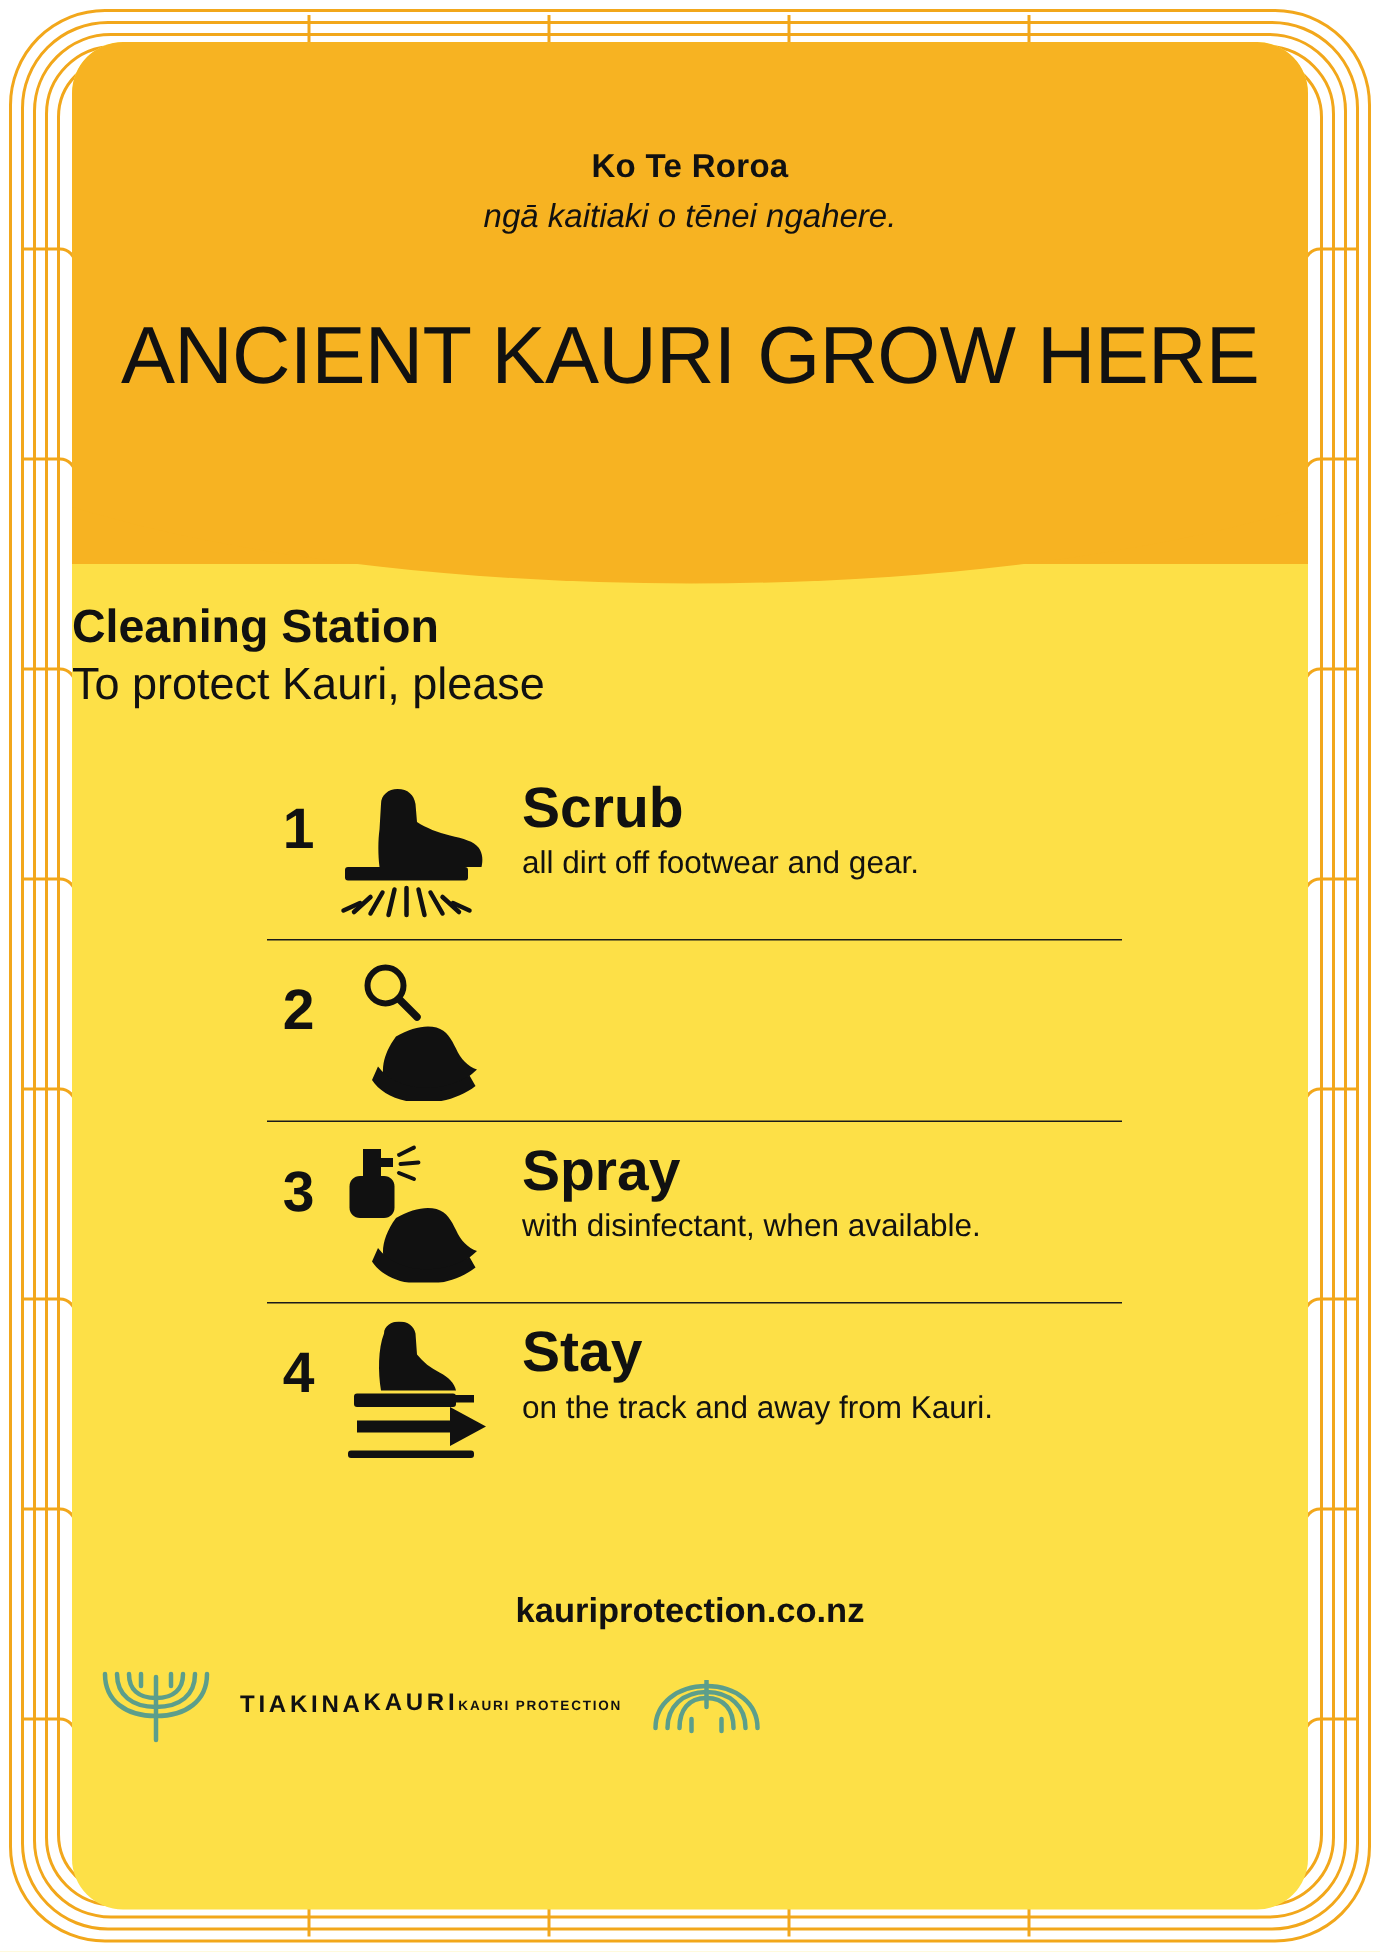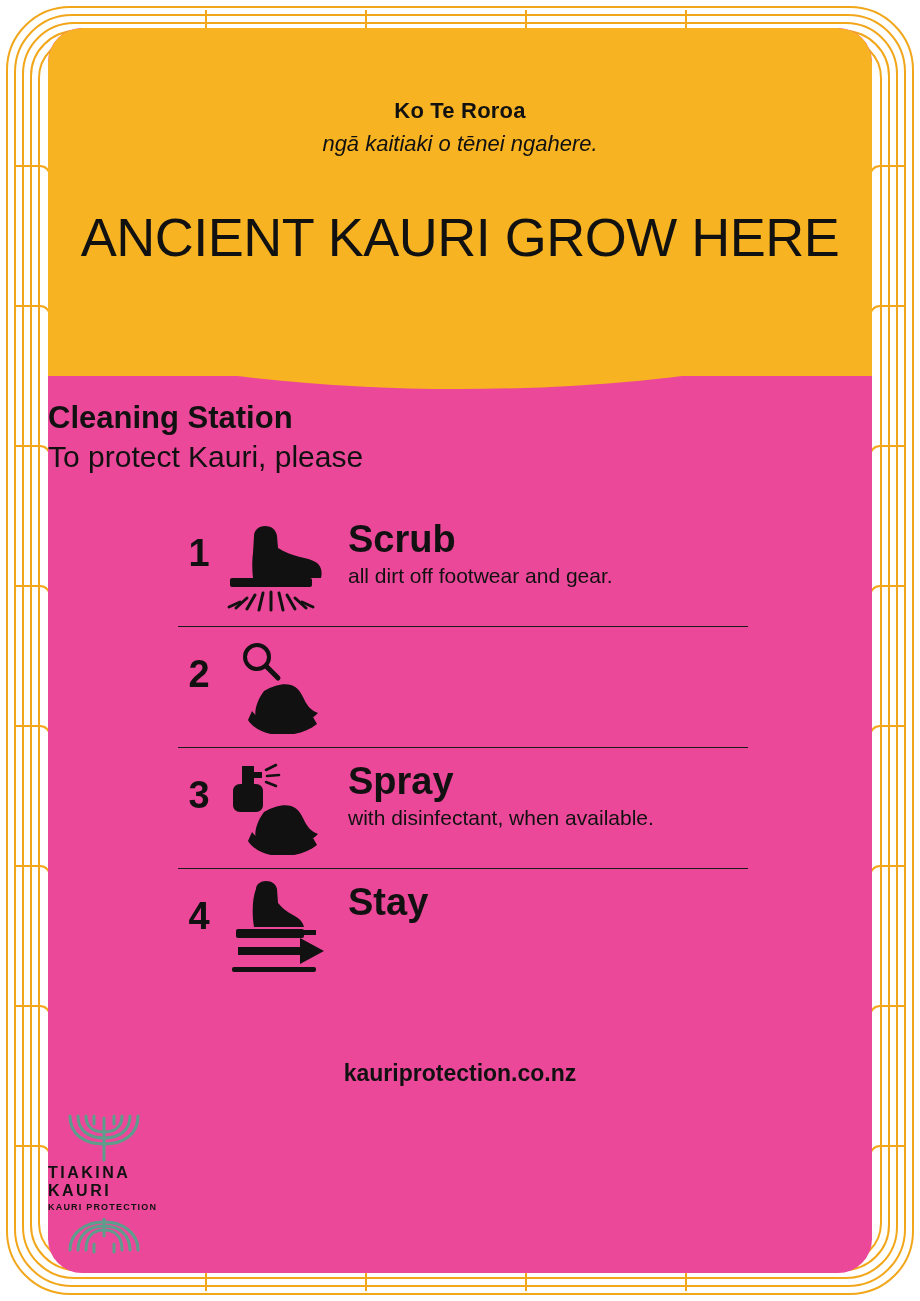--- a/index.html
+++ b/index.html
@@ -43,21 +43,21 @@
     pointer-events: none;
   }
 
   
   .card {
     position: absolute;
     left: 48px;
     top: 28px;
     width: 824px;
     height: 1245px;
-    background: #ec4899;
+    background: #fde047;
     border-radius: 34px;
     overflow: hidden;
   }
 
   
   .header {
     position: absolute;
     left: 0; top: 0;
     width: 824px;
     height: 348px;
@@ -193,21 +193,22 @@
     font-size: 23px;
     font-weight: bold;
     color: #111111;
   }
 
   .logo {
     position: absolute;
     left: 0; right: 0;
     top: 1082px;
     display: flex;
-    flex-direction: column;
+    flex-direction: row;
+    align-items: center;
   }
   .logo-word1 {
     font-size: 16px;
     font-weight: bold;
     letter-spacing: 2.5px;
     color: #111111;
     margin-top: 2px;
   }
   .logo-word2 {
     font-size: 16px;
@@ -359,20 +360,21 @@
               <path d="M32 8 c0-5 5-8 10-8 c6 0 10 3 11 8 l1 14 c4 5 9 9 15 12 c6 3 10 7 11 12 l-50 0 c-2-12-2-28 2-38 z"></path>
               <rect x="12" y="48" width="68" height="9" rx="2"></rect>
               <rect x="62" y="49" width="30" height="5"></rect>
               <path d="M14 66 h62 v-9 l24 13 l-24 13 v-9 h-62 z"></path>
               <rect x="8" y="86" width="84" height="5" rx="2"></rect>
             </g>
           </svg>
         </div>
         <div class="step-text">
           <div class="step-action">Stay</div>
+          <div class="step-detail">on the track and away from Kauri.</div>
         </div>
       </div>
 
     </div>
 
     <div class="footer-url">kauriprotection.co.nz</div>
 
     <div class="logo">
       <svg width="112" height="52" viewBox="0 0 112 52">
         <g stroke="#5C9E8B" stroke-width="3" fill="none" stroke-linecap="round">

